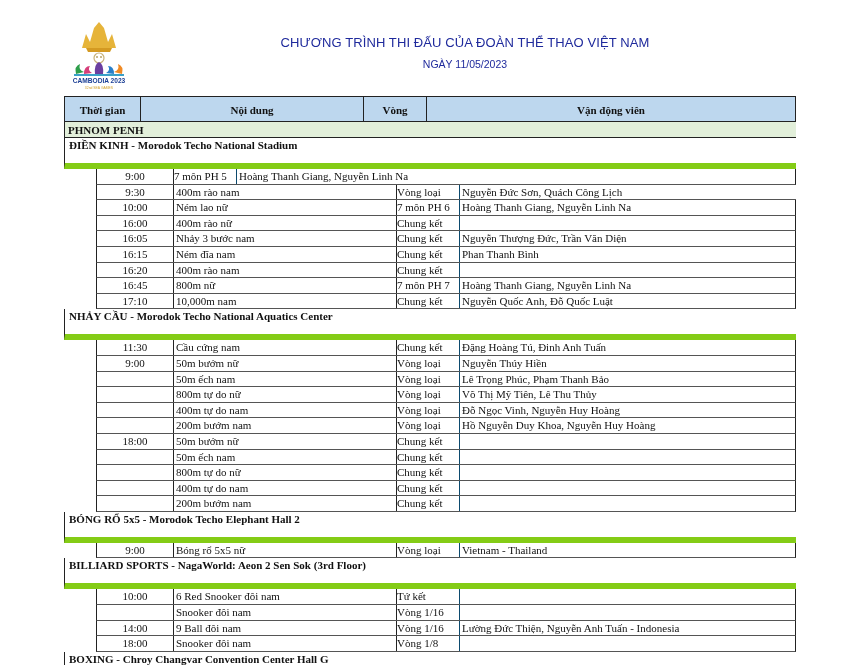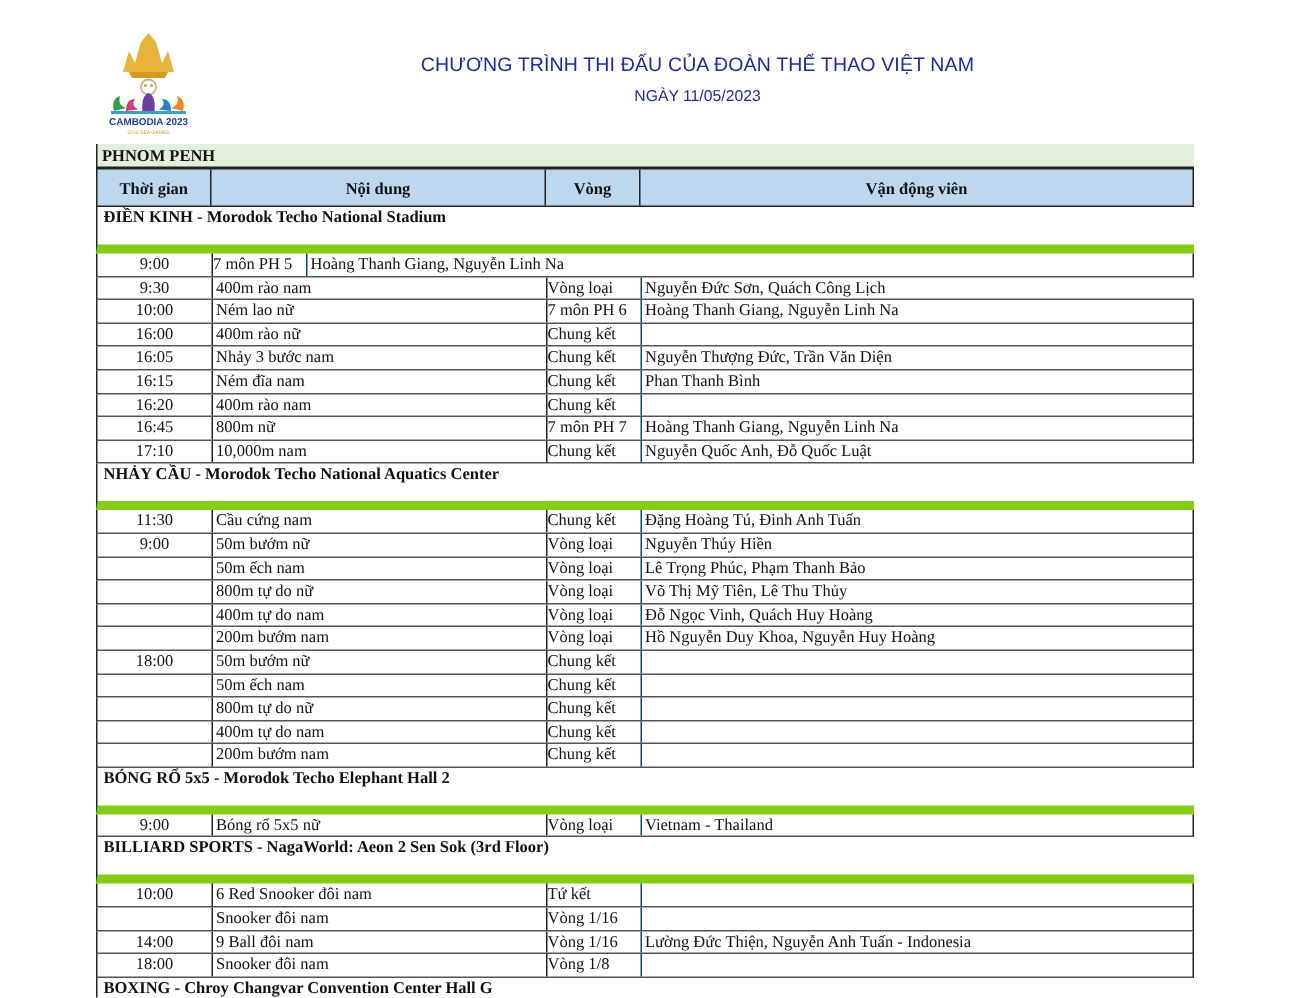--- a/index.html
+++ b/index.html
@@ -39,21 +39,21 @@
     .region {
       background: #e2efda; font-weight: bold; padding-left: 3px;
       border-left: 1.5px solid #222; border-bottom: 1.5px solid #222;
       height: 16px; line-height: 16px;
     }
     .section {
       font-weight: bold; padding-left: 4px;
       border-left: 1.5px solid #222; border-bottom: 6px solid #84cc16;
       height: 31px;
     }
-    .data { border-left: 1.5px solid #222; border-bottom: 1px solid #555; }
+    .data { border-left: 1.5px solid #222; border-bottom: 1px solid #555; margin-left: 32px; }
     .data.boxed { border-right: 1.5px solid #222; }
     .c { overflow: hidden; white-space: nowrap; box-sizing: border-box; }
     .c1 { width: 77px; text-align: center; border-right: 1px solid #222; }
     .c2 { width: 223px; padding-left: 2px; border-right: 1px solid #222; }
     .c3 { width: 63px; border-right: 1px solid #0c4a6e; }
     .c4 { flex: 1; padding-left: 2px; }
     .hdr .c1 { width: 76px; }
   </style>
 </head>
 <body>
@@ -76,27 +76,27 @@
     <rect x="6" y="52" width="50" height="2" fill="#3aa0c8"></rect>
     <text x="31" y="61" text-anchor="middle" font-family="Liberation Sans, sans-serif" font-weight="bold" font-size="6.6" fill="#1c3f95">CAMBODIA 2023</text>
     <text x="31" y="67" text-anchor="middle" font-family="Liberation Sans, sans-serif" font-size="3.4" fill="#d4a12c">32nd SEA GAMES</text>
   </svg>
 </div>
 
 <div class="title">CHƯƠNG TRÌNH THI ĐẤU CỦA ĐOÀN THỂ THAO VIỆT NAM</div>
 <div class="subtitle">NGÀY 11/05/2023</div>
 
 <div class="sheet">
-  <div class="row region">PHNOM PENH</div>
   <div class="row hdr">
     <div class="c c1">Thời gian</div>
     <div class="c c2" style="text-align:center;padding-left:0">Nội dung</div>
     <div class="c c3">Vòng</div>
     <div class="c c4" style="text-align:center;padding-left:0">Vận động viên</div>
   </div>
+  <div class="row region">PHNOM PENH</div>
   <div id="body">
       <div class="row section">ĐIỀN KINH - Morodok Techo National Stadium</div>
       <div class="row data boxed">
         <div class="c c1">9:00</div>
         <div class="c c3">7 môn PH 5</div>
         <div class="c c4">Hoàng Thanh Giang, Nguyễn Linh Na</div>
       </div>
       <div class="row data">
         <div class="c c1">9:30</div>
         <div class="c c2">400m rào nam</div>
@@ -166,21 +166,21 @@
       <div class="row data boxed">
         <div class="c c1"></div>
         <div class="c c2">800m tự do nữ</div>
         <div class="c c3">Vòng loại</div>
         <div class="c c4">Võ Thị Mỹ Tiên, Lê Thu Thủy</div>
       </div>
       <div class="row data boxed">
         <div class="c c1"></div>
         <div class="c c2">400m tự do nam</div>
         <div class="c c3">Vòng loại</div>
-        <div class="c c4">Đỗ Ngọc Vinh, Quách Huy Hoàng</div>
+        <div class="c c4">Đỗ Ngọc Vinh, Nguyễn Huy Hoàng</div>
       </div>
       <div class="row data boxed">
         <div class="c c1"></div>
         <div class="c c2">200m bướm nam</div>
         <div class="c c3">Vòng loại</div>
         <div class="c c4">Hồ Nguyễn Duy Khoa, Nguyễn Huy Hoàng</div>
       </div>
       <div class="row data boxed">
         <div class="c c1">18:00</div>
         <div class="c c2">50m bướm nữ</div>

